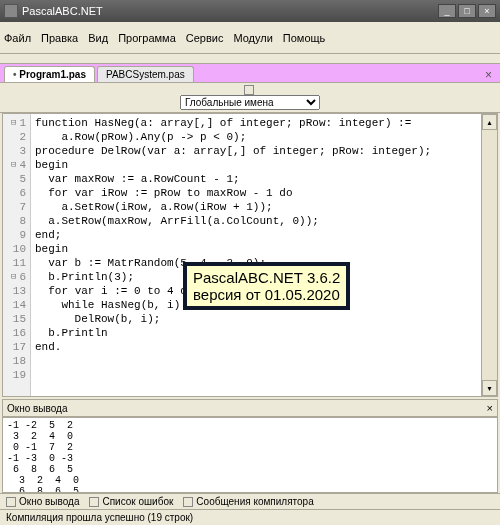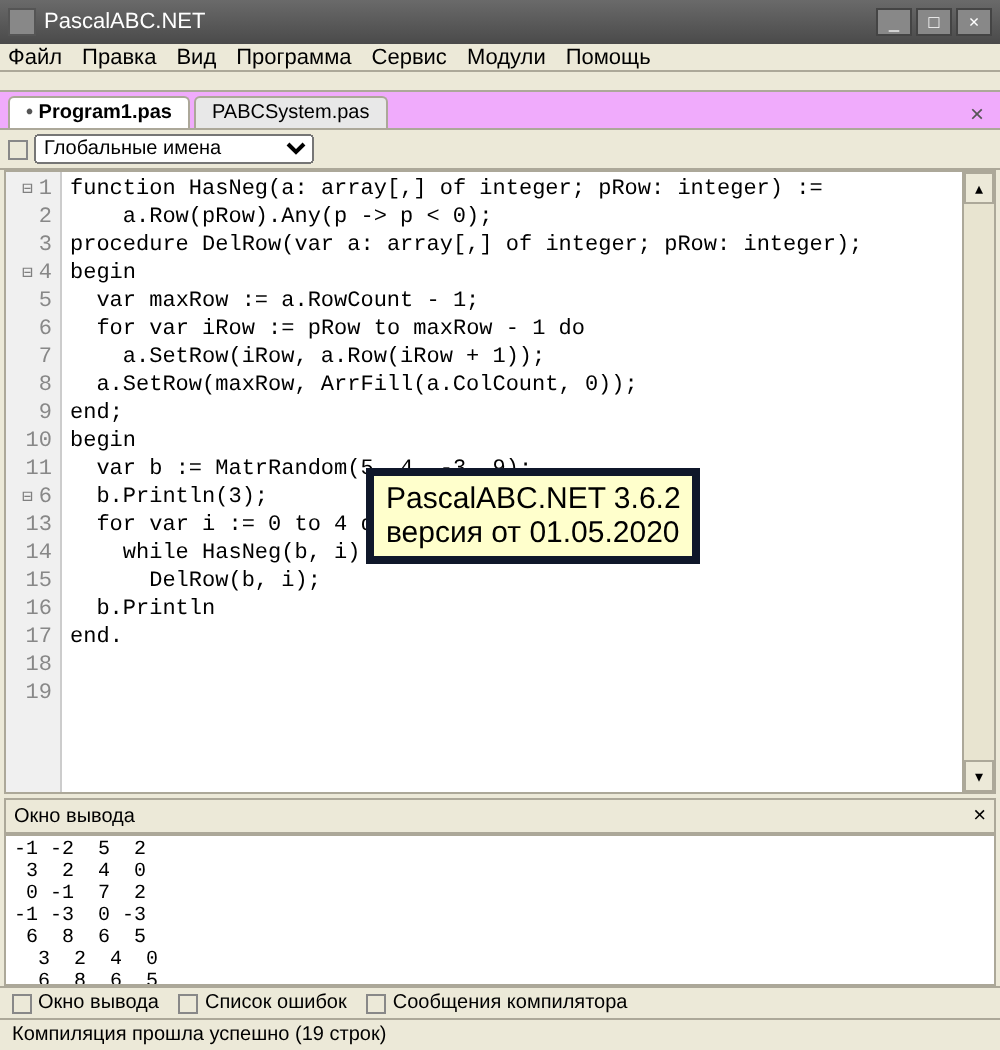--- a/index.html
+++ b/index.html
@@ -21,21 +21,21 @@
     align-items: center;
     padding: 0 4px;
     font-size: 11px;
     text-align: right;
   }
   .titlebar .icon { width: 14px; height: 14px; background: #888; border: 1px solid #555; margin-right: 4px; }
   .titlebar .controls { margin-left: auto; display: flex; gap: 2px; }
   .titlebar .controls span { width: 18px; height: 14px; background: #888; border: 1px solid #444; display: inline-flex; align-items: center; justify-content: center; font-size: 9px; }
   .menubar {
     background: #ece9d8;
-    height: 14px;
+    height: 32px;
     display: flex;
     align-items: center;
     padding: 0 4px;
     gap: 10px;
     font-size: 11px;
     border-bottom: 1px solid #aca899;
   }
   .toolbar {
     height: 10px;
     background: #ece9d8;
@@ -59,20 +59,21 @@
   }
   .tab.active { background: #fff; font-weight: bold; }
   .tab.active::before { content: "• "; color: #555; }
   .tab-close { margin-left: auto; padding: 0 4px; font-size: 12px; color: #555; }
   .combo {
     display: flex;
     align-items: center;
     padding: 2px 4px;
     background: #ece9d8;
     border-bottom: 1px solid #aca899;
+    flex-direction: column;
   }
   .combo select {
     font-size: 10px;
     width: 140px;
   }
   .editor-wrap {
     flex: 1;
     display: flex;
     background: #fff;
     overflow: hidden;

